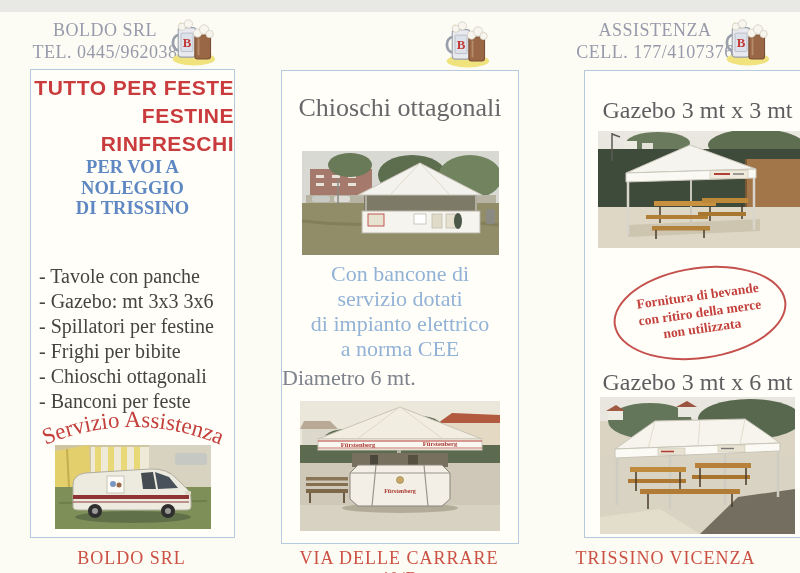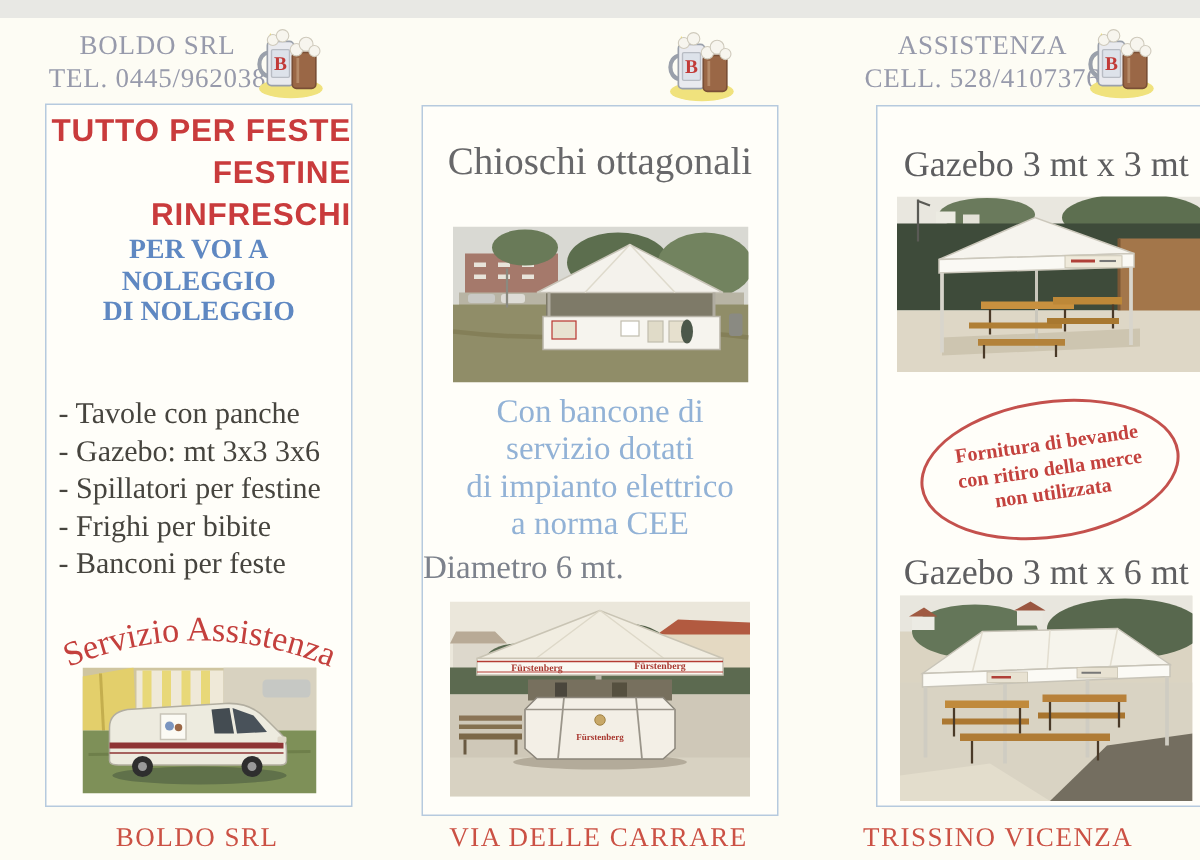--- a/index.html
+++ b/index.html
@@ -84,42 +84,43 @@
     <div>TEL. 0445/962038</div>
   </div>
   <svg class="logo" id="logo-left">
       <use href="#beer-logo"></use>
     </svg>
   <svg class="logo" id="logo-center">
       <use href="#beer-logo"></use>
     </svg>
   <div class="hdr-block" id="hdr-right">
     <div>ASSISTENZA</div>
-    <div>CELL. 528/4107376</div>
+    <div>CELL. 177/4107376</div>
   </div>
   <svg class="logo" id="logo-right">
       <use href="#beer-logo"></use>
     </svg>
 
   <div class="panel" id="panel-left">
     <div class="red-head">
       <div>TUTTO PER FESTE</div>
       <div>FESTINE</div>
       <div>RINFRESCHI</div>
     </div>
     <div class="blue-head">
       <div>PER VOI A</div>
       <div>NOLEGGIO</div>
-      <div>DI NOLEGGIO</div>
+      <div>DI TRISSINO</div>
     </div>
     <div class="rent-list">
       <div>- Tavole con panche</div>
       <div>- Gazebo: mt 3x3 3x6</div>
       <div>- Spillatori per festine</div>
       <div>- Frighi per bibite</div>
+      <div>- Chioschi ottagonali</div>
       <div>- Banconi per feste</div>
     </div>
     <div class="arc-wrap">
       <svg width="202" height="46" viewBox="0 0 202 46">
         <defs>
             <path id="arcpath" d="M 6,42 Q 101,0 196,42" fill="none"></path>
           </defs>
         <text font-size="23" fill="#c4403d">
           <textPath href="#arcpath" startOffset="50%" text-anchor="middle">Servizio Assistenza</textPath>
         </text>

